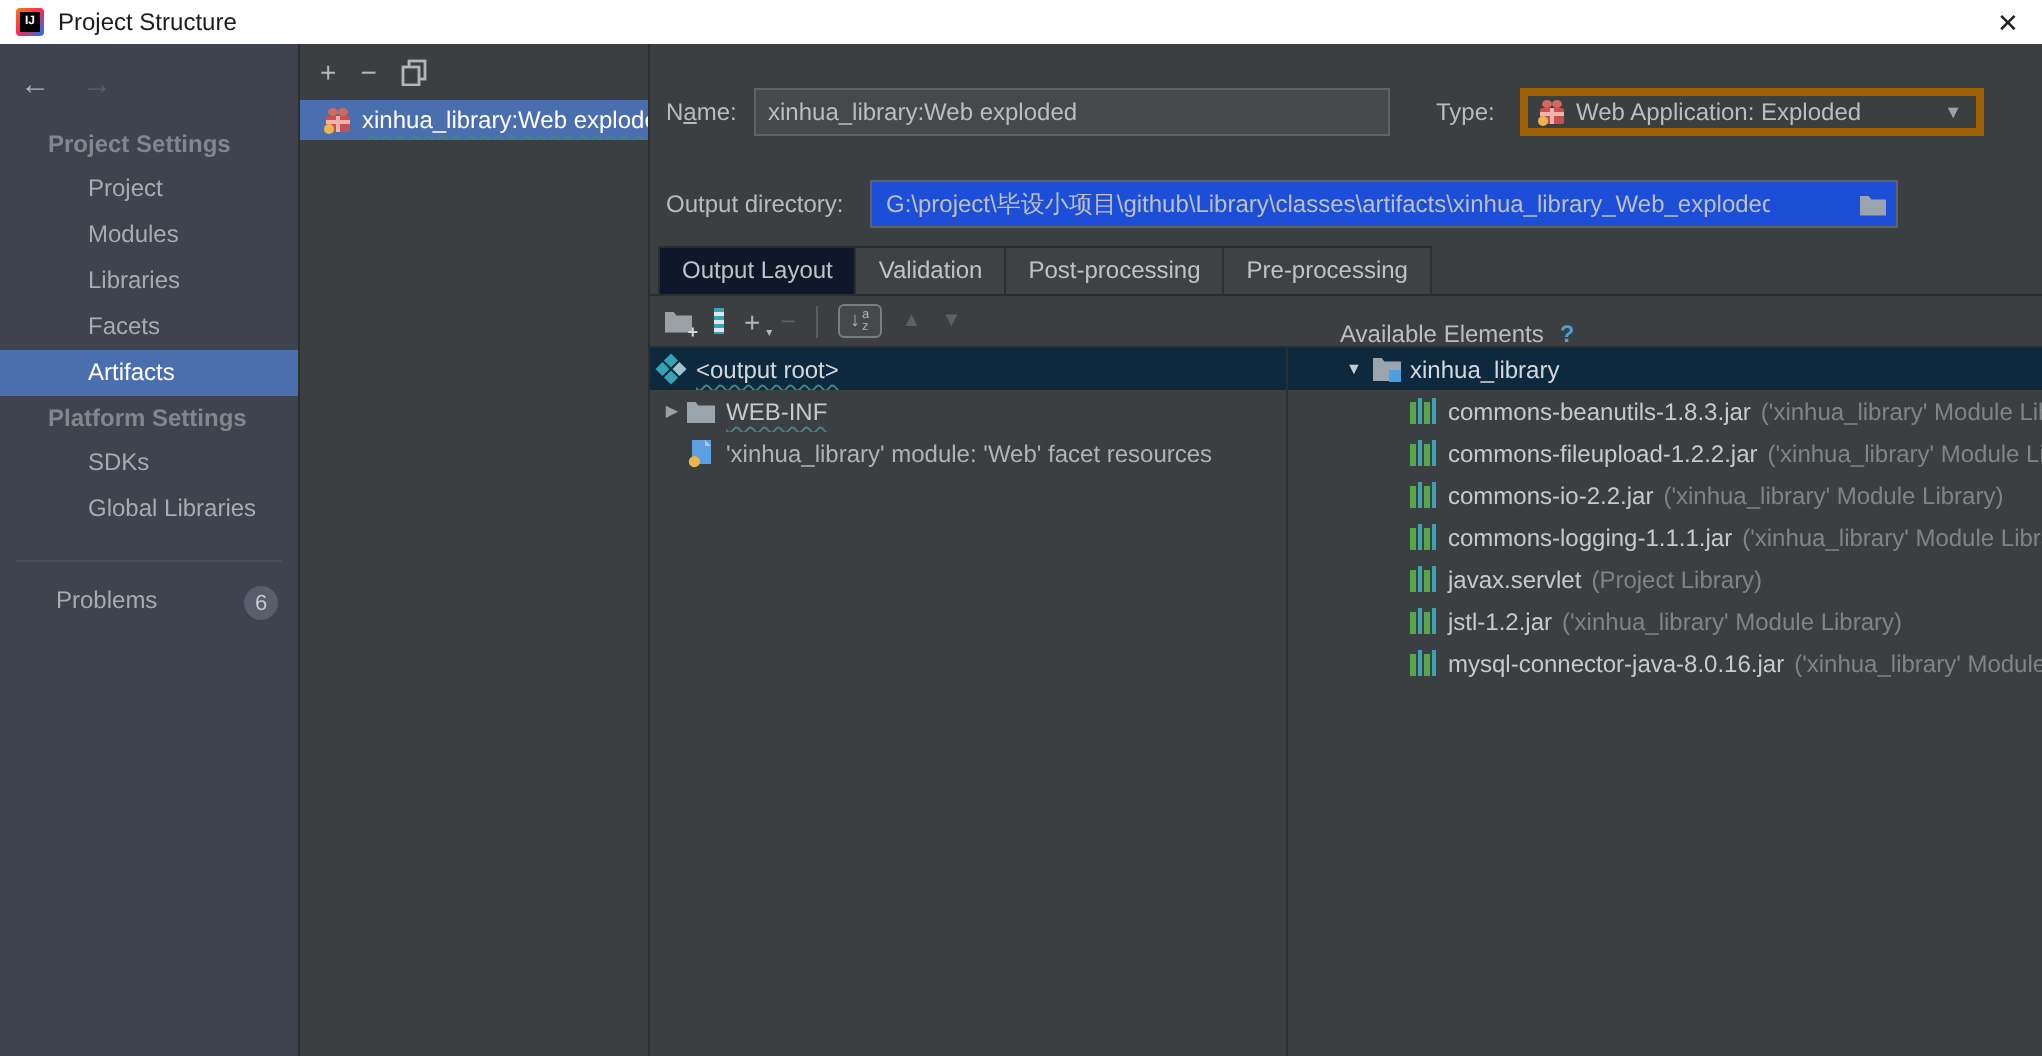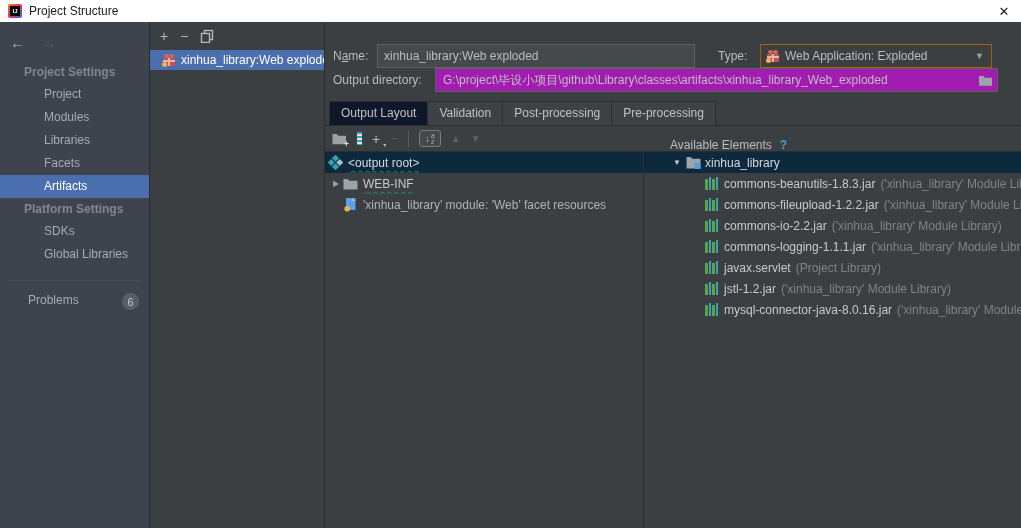--- a/index.html
+++ b/index.html
@@ -50,27 +50,27 @@
   
   .main { flex:1; display:flex; flex-direction:column; position:relative; overflow:hidden; }
   .form-row { display:flex; align-items:center; }
   .row-name { margin:22px 0 0 0; }
   .lbl { color:#b8bcbe; }
   .mn { text-decoration:underline; }
   .name-label { width:52px; padding-left:8px; flex:none; }
   .text-input { width:318px; height:24px; background:#45494a; border:1px solid #5e6264; color:#bbbdbf;
     padding:0 6px; font-family:inherit; font-size:12px; outline:none; flex:none; }
   .type-label { margin-left:23px; width:36px; flex:none; }
-  .combo { margin-left:6px; width:232px; height:24px; background:#3c3f41; border:1px solid #a16207;
+  .combo { margin-left:6px; width:232px; height:24px; background:#3c3f41; border:4px solid #a16207;
     display:flex; align-items:center; padding:0 4px 0 5px; cursor:pointer; flex:none; }
   .combo .combo-text { margin-left:5px; white-space:nowrap; overflow:hidden; flex:1; }
   .combo .arrow { color:#9fa2a5; font-size:9px; flex:none; padding:0 3px; }
-  .row-outdir { }
+  .row-outdir { margin-top:22px; }
   .outdir-label { width:110px; padding-left:8px; flex:none; }
-  .path-field { width:563px; height:24px; background:#a21caf; border:1px solid #5e6264; display:flex;
+  .path-field { width:514px; height:24px; background:#1d4ed8; border:1px solid #5e6264; display:flex;
     align-items:center; padding:0 4px 0 7px;gap:44px; }
   .path-field .path-text { flex:1; white-space:nowrap; overflow:hidden; color:#bdbfc1; }
   .row-check { margin-top:13px; padding-left:14px; align-items:center; gap:7px; height:16px; }
   .checkbox { width:13px; height:13px; background:#43474a; border:1px solid #6f7376; border-radius:2px; cursor:pointer; flex:none; }
   
   .tabs { display:flex; margin-top:9px; padding-left:4px; border-bottom:1px solid #2a2c2d; align-items:flex-end; }
   .tab { padding:4px 11px 5px 11px; background:#3f4244; border:1px solid #2c2e2f; border-bottom:none;
     color:#c0c3c6; cursor:pointer; margin-right:0; }
   .tab + .tab { border-left:none; }
   .tab.selected { background:#0f172a; }

